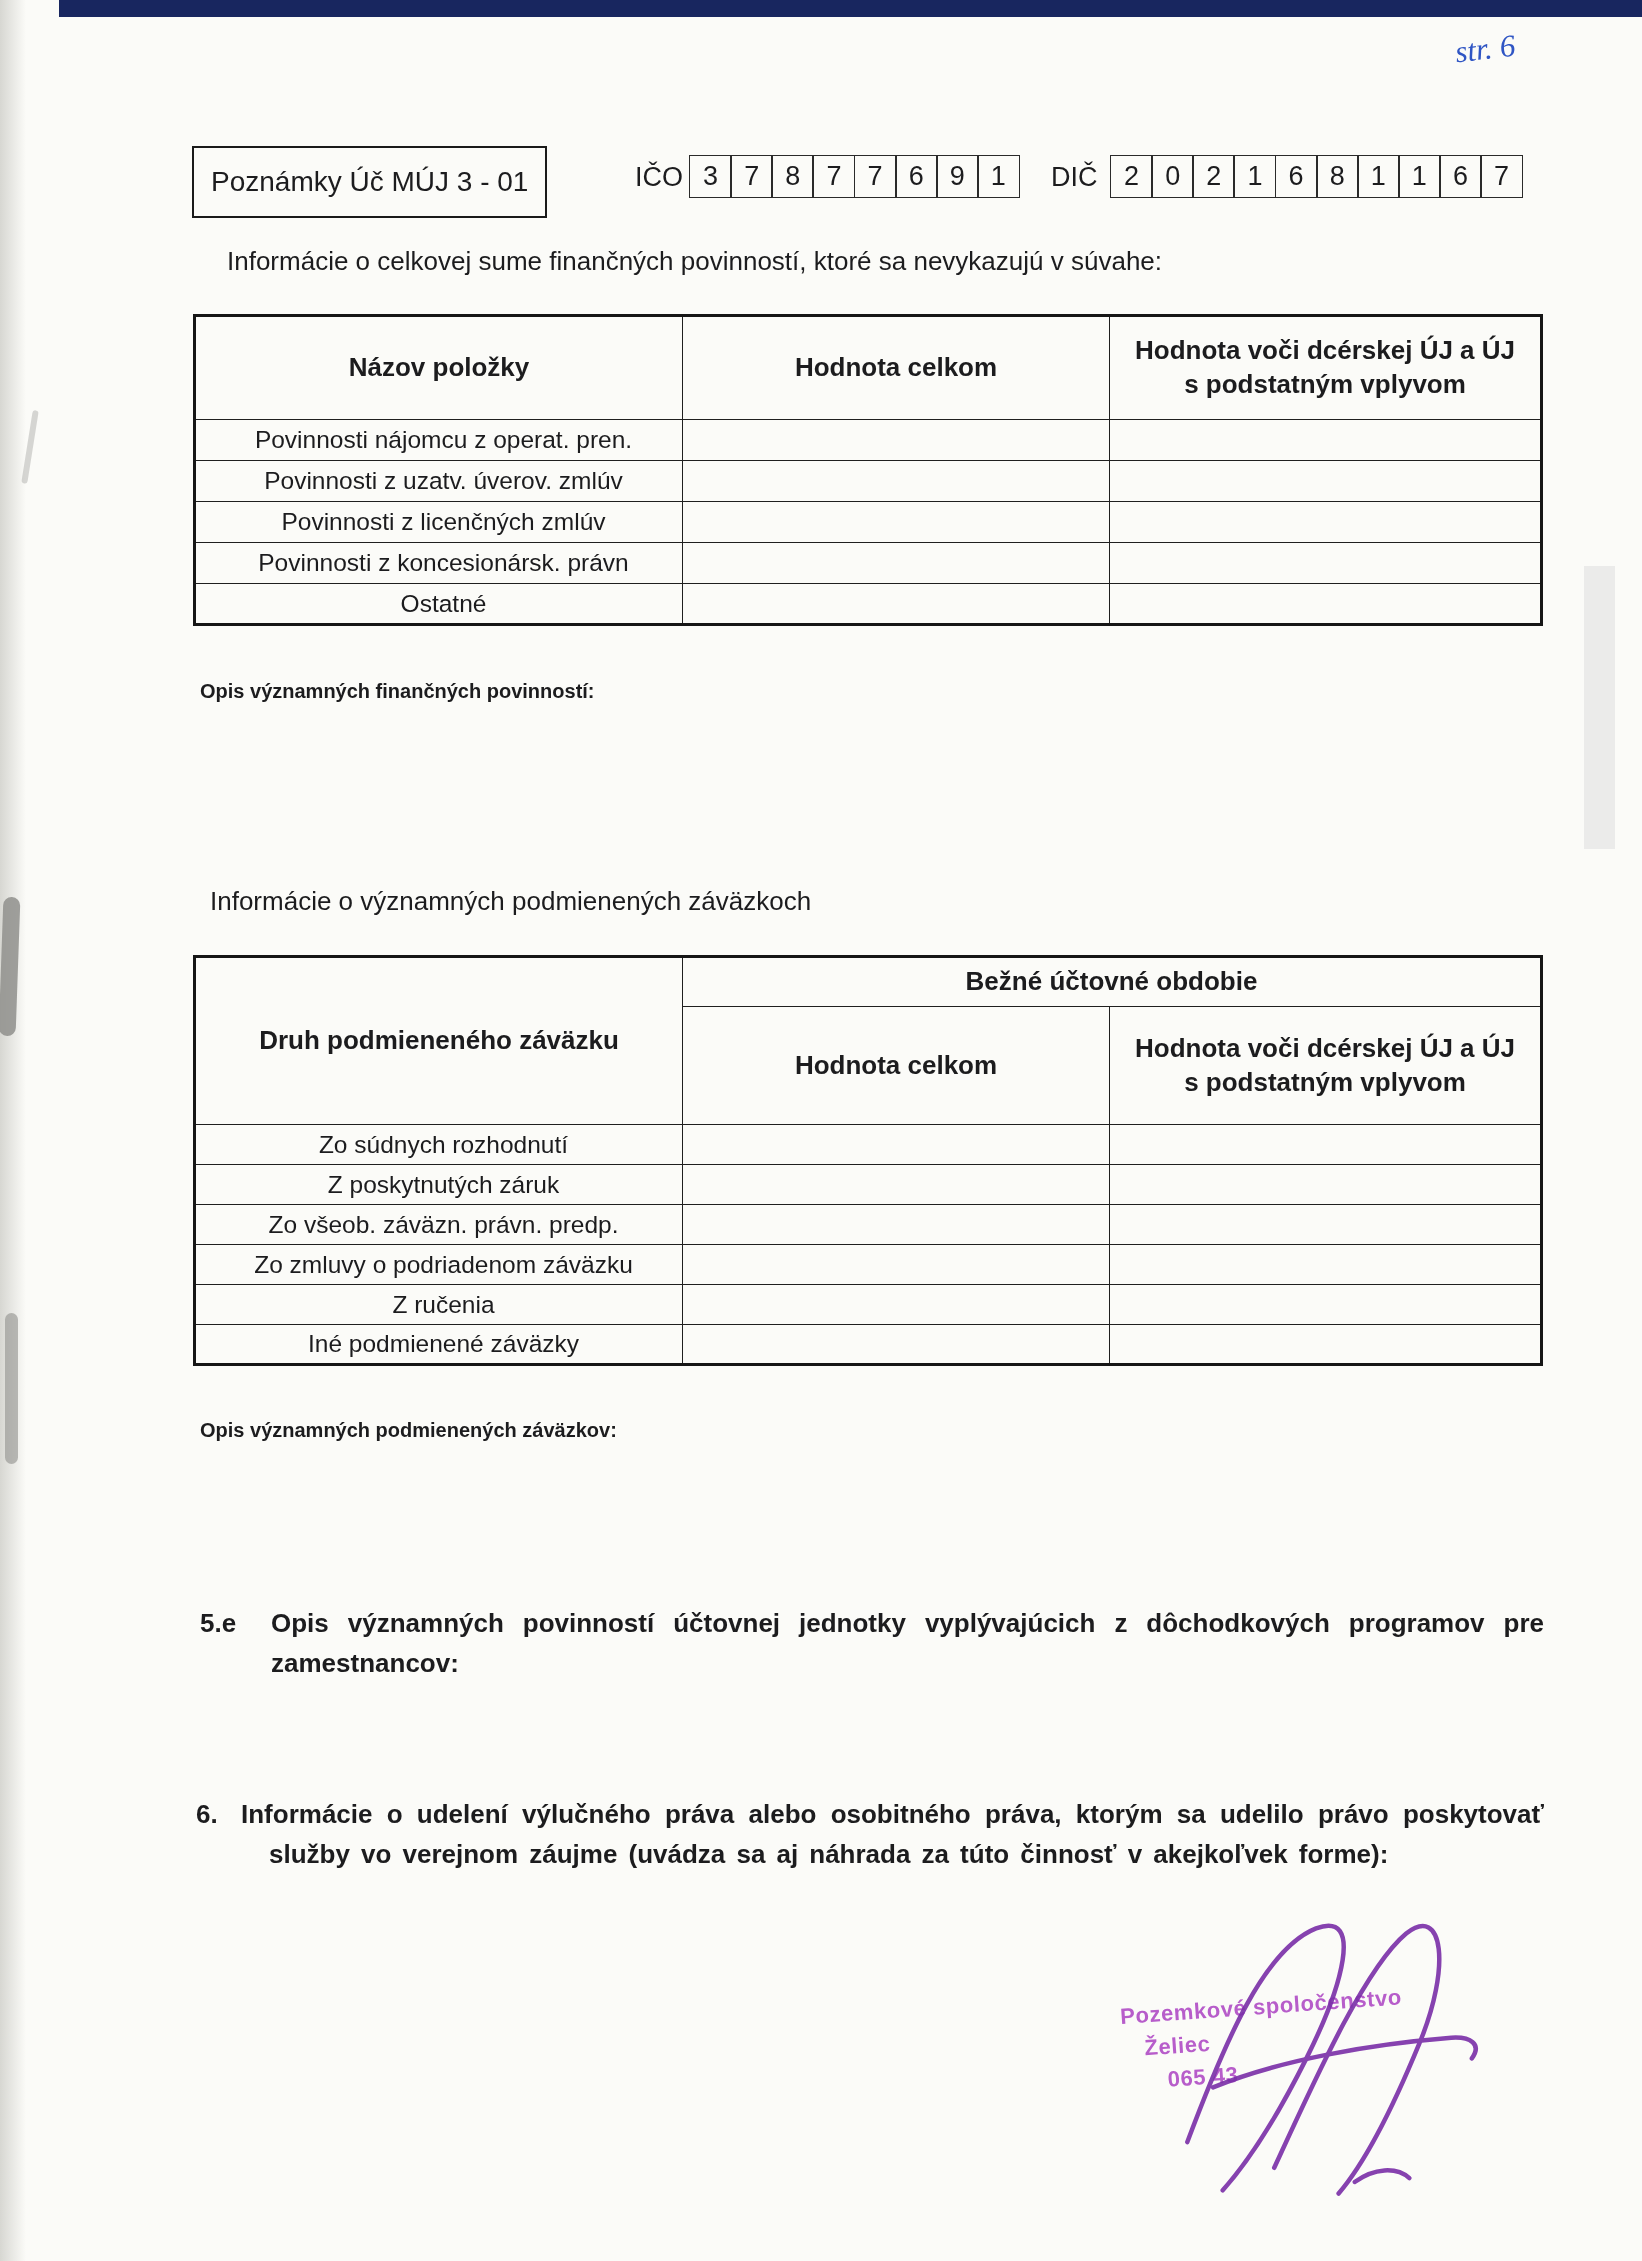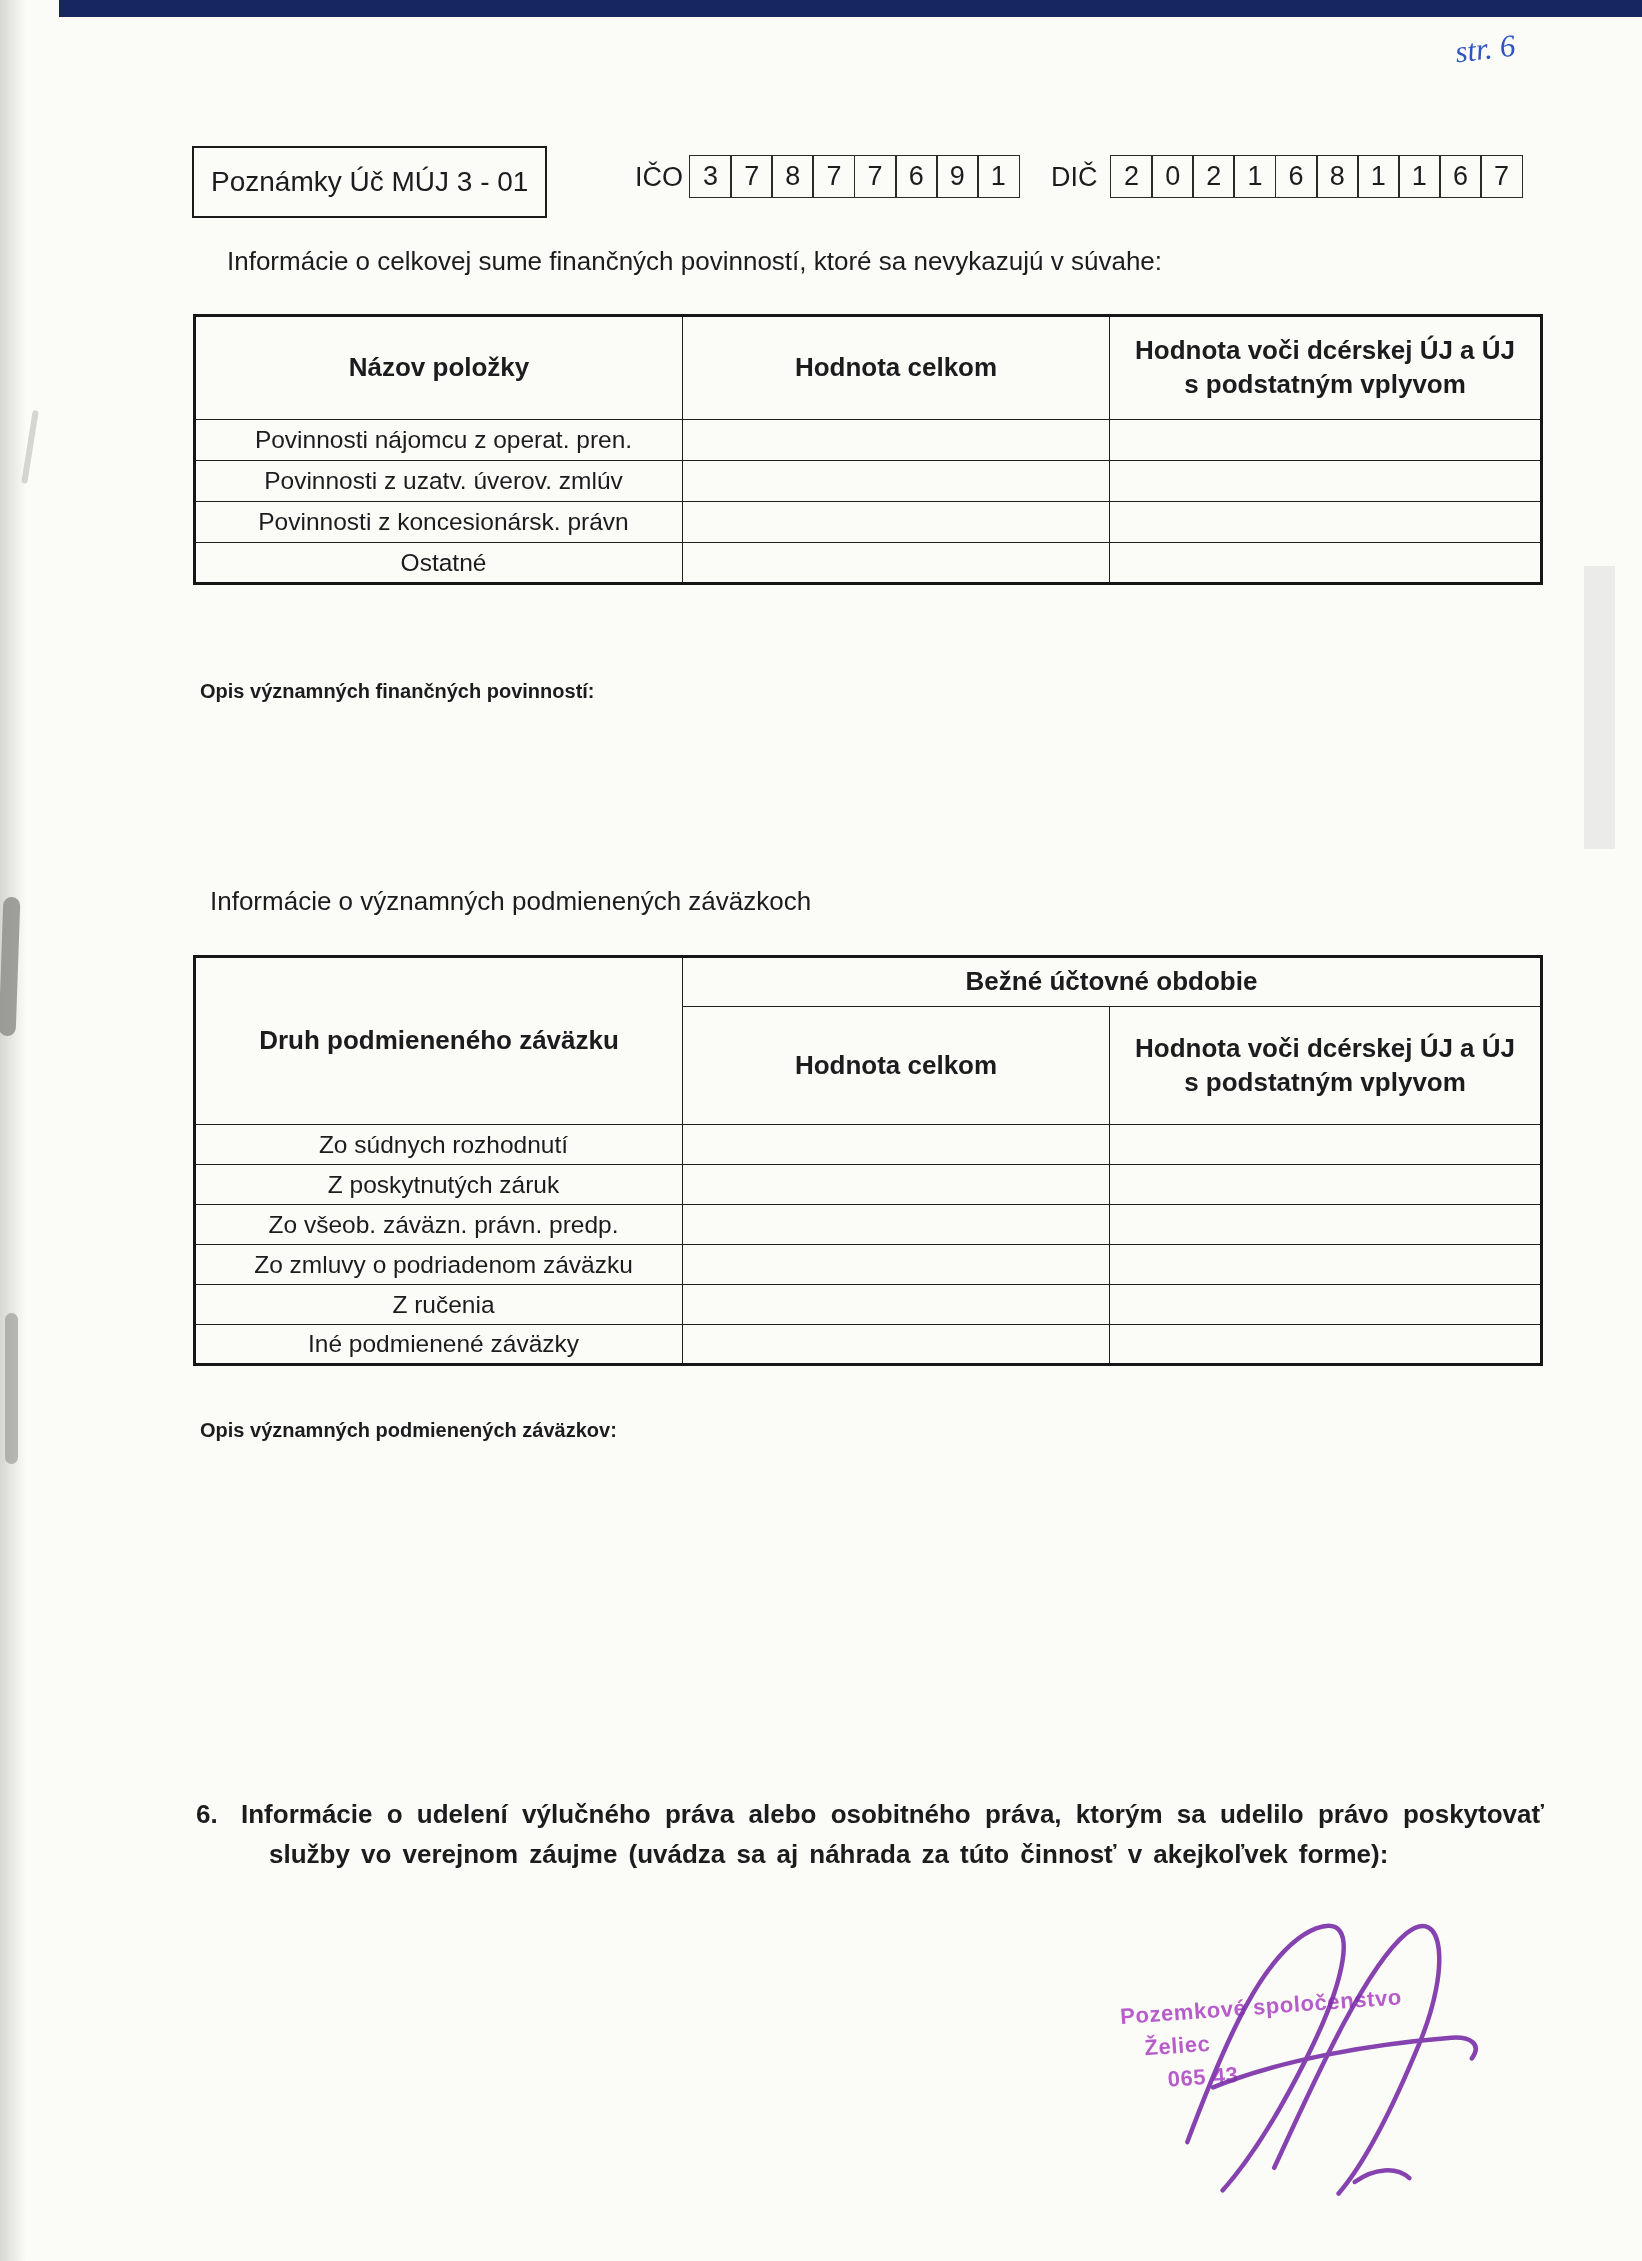--- a/index.html
+++ b/index.html
@@ -164,20 +164,25 @@
         <td class="lbl">Povinnosti nájomcu z operat. pren.</td>
         <td class="val"></td>
         <td class="val"></td>
       </tr>
       <tr>
         <td class="lbl">Povinnosti z uzatv. úverov. zmlúv</td>
         <td class="val"></td>
         <td class="val"></td>
       </tr>
       <tr>
+        <td class="lbl">Povinnosti z licenčných zmlúv</td>
+        <td class="val"></td>
+        <td class="val"></td>
+      </tr>
+      <tr>
         <td class="lbl">Povinnosti z koncesionársk. právn</td>
         <td class="val"></td>
         <td class="val"></td>
       </tr>
       <tr>
         <td class="lbl">Ostatné</td>
         <td class="val"></td>
         <td class="val"></td>
       </tr>
     </tbody>
@@ -232,20 +237,24 @@
       <tr>
         <td class="lbl">Iné podmienené záväzky</td>
         <td class="val"></td>
         <td class="val"></td>
       </tr>
     </tbody>
   </table>
 
   <div class="desc-label desc-2">Opis významných podmienených záväzkov:</div>
 
+  <div class="para p5e">
+    <span class="para-num">5.e</span>
+    <div class="para-text">Opis významných povinností účtovnej jednotky vyplývajúcich z dôchodkových programov pre zamestnancov:</div>
+  </div>
 
   <div class="para p6">
     <span class="para-num">6.</span>
     <div class="para-text">Informácie o udelení výlučného práva alebo osobitného práva, ktorým sa udelilo právo poskytovať služby vo verejnom záujme (uvádza sa aj náhrada za túto činnosť v akejkoľvek forme):</div>
   </div>
 
   <div class="stamp">
     <div class="st1">Pozemkové spoločenstvo</div>
     <div class="st2">Želiec</div>
     <div class="st3">065 43</div>

